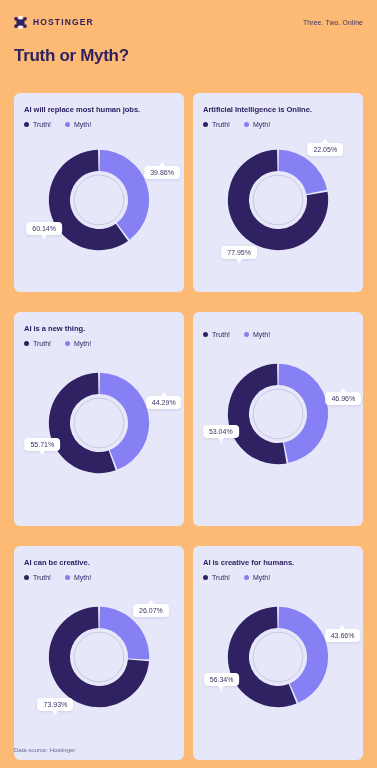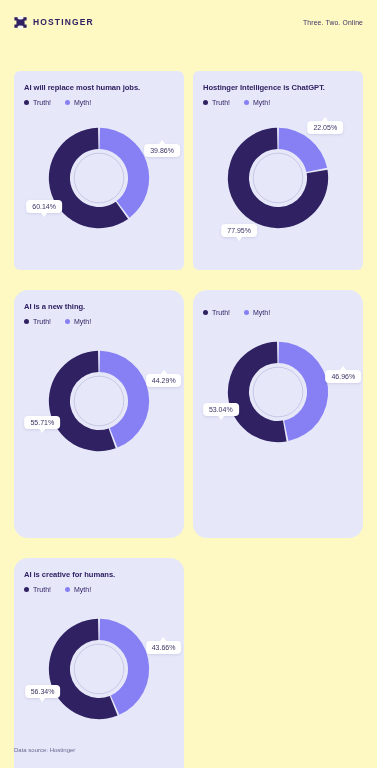--- a/index.html
+++ b/index.html
@@ -3,21 +3,21 @@
 <meta charset="utf-8">
 <style>
   * { margin:0; padding:0; box-sizing:border-box; }
   html, body {
     width:377px; height:768px;
     background:#f6f6fd;
     font-family:"Liberation Sans", sans-serif;
     -webkit-font-smoothing:antialiased;
     overflow:hidden;
   }
-  .page { width:377px; height:768px; position:relative; background:#fef9c3; }
+  .page { width:377px; height:768px; position:relative; background:#fdba74; }
 
   
   .header {
     height:44px; padding:0 14px;
     display:flex; align-items:center; justify-content:space-between;
   }
   .brand { display:flex; align-items:center; gap:6px; }
   .brand-mark { width:13px; height:13px; display:block; }
   .brand-name {
     font-size:8.5px; font-weight:bold; letter-spacing:1.15px;
@@ -40,21 +40,21 @@
     grid-template-columns:1fr 1fr;
     gap:20px 9px;
   }
   .card {
     background:#e6e8fa;
     border-radius:6px;
     padding:12px 10px 14px 10px;
     position:relative;
     height:199px;
   }
-  .card.tall { height:248px;border-radius:14px; }
+  .card.tall { height:214px; }
   .card-title {
     font-size:7.6px; font-weight:bold; color:#2f2162;
     letter-spacing:-.05px; line-height:1.2;
   }
   .legend { display:flex; gap:14px; margin-top:7px; align-items:center; }
   .legend-item { display:flex; align-items:center; gap:4px; }
   .legend-dot { width:5px; height:5px; border-radius:50%; display:block; }
   .legend-dot.truth { background:#2f2162; }
   .legend-dot.myth  { background:#8780f5; }
   .legend-label { font-size:7px; color:#2f2162; }
@@ -119,20 +119,21 @@
         <rect x="11.5" y="10.5" width="4" height="4" fill="#2f2162"></rect>
         <rect x="3" y="3.6" width="10" height="8.8" fill="#2f2162"></rect>
         <rect x="5.6" y="0" width="4.8" height="4.2" fill="#f6f6fd"></rect>
         <rect x="5.6" y="11.8" width="4.8" height="4.2" fill="#f6f6fd"></rect>
       </svg>
       <span class="brand-name">HOSTINGER</span>
     </div>
     <span class="tagline">Three. Two. Online</span>
   </div>
 
+  <h1 class="page-title">Truth or Myth?</h1>
 
   <div class="grid">
 
     <div class="card">
       <div class="card-title">AI will replace most human jobs.</div>
       <div class="legend">
         <div class="legend-item">
           <span class="legend-dot truth"></span>
           <span class="legend-label">Truth!</span>
         </div>
@@ -146,21 +147,21 @@
             <path d="M50.729502811188205 12.007002939377521 A38 38 0 0 1 73.18761803730646 80.10538771974178 L63.424410442651116 67.42943499563998 A22 22 0 0 0 50.42234373279317 28.00405433332383 Z" fill="#8780f5"></path>
             <path d="M72.01484694828318 80.97331938691212 A38 38 0 1 1 49.27049718881177 12.007002939377521 L49.57765626720681 28.00405433332383 A22 22 0 1 0 62.74543770690079 67.93192175031754 Z" fill="#2f2162"></path>
             <circle cx="50" cy="50" r="18.8" fill="none" stroke="#b9b6d8" stroke-width="0.5"></circle>
           </svg>
         <div class="tip bottom" style="left: 115.042px; transform: translateX(-50%); top: 32.3467px; margin-left: 14px;">39.86%</div>
         <div class="tip top" style="left: 17.1101px; transform: translateX(-50%); top: 88.1234px; margin-left: -6px;">60.14%</div>
       </div>
     </div>
 
     <div class="card">
-      <div class="card-title">Hostinger Intelligence is ChatGPT.</div>
+      <div class="card-title">Artificial Intelligence is Online.</div>
       <div class="legend">
         <div class="legend-item">
           <span class="legend-dot truth"></span>
           <span class="legend-label">Truth!</span>
         </div>
         <div class="legend-item">
           <span class="legend-dot myth"></span>
           <span class="legend-label">Myth!</span>
         </div>
       </div>
@@ -213,20 +214,42 @@
         <svg class="donut" viewBox="0 0 100 100">
             <path d="M50.729502811188205 12.007002939377521 A38 38 0 0 1 57.929186129060945 87.16353060906226 L54.59058144314055 71.51572824735183 A22 22 0 0 0 50.42234373279317 28.00405433332383 Z" fill="#8780f5"></path>
             <path d="M56.496715138049204 87.44052206386874 A38 38 0 1 1 49.27049718881177 12.007002939377521 L49.57765626720681 28.00405433332383 A22 22 0 1 0 53.761256132554806 71.67609172118716 Z" fill="#2f2162"></path>
             <circle cx="50" cy="50" r="18.8" fill="none" stroke="#b9b6d8" stroke-width="0.5"></circle>
           </svg>
         <div class="tip bottom" style="left: 117.29px; transform: translateX(-50%); top: 43.583px; margin-left: 14px;">46.96%</div>
         <div class="tip top" style="left: 14.7546px; transform: translateX(-50%); top: 76.9091px; margin-left: -6px;">53.04%</div>
       </div>
     </div>
 
+    <div class="card tall">
+      <div class="card-title">AI can be creative.</div>
+      <div class="legend">
+        <div class="legend-item">
+          <span class="legend-dot truth"></span>
+          <span class="legend-label">Truth!</span>
+        </div>
+        <div class="legend-item">
+          <span class="legend-dot myth"></span>
+          <span class="legend-label">Myth!</span>
+        </div>
+      </div>
+      <div class="chart-wrap">
+        <svg class="donut" viewBox="0 0 100 100">
+            <path d="M50.729502811188205 12.007002939377521 A38 38 0 0 1 87.9561750227042 51.82449380537357 L71.97462764472348 51.05628588732154 A22 22 0 0 0 50.42234373279317 28.00405433332383 Z" fill="#8780f5"></path>
+            <path d="M87.85815982909733 53.28020340139476 A38 38 0 1 1 49.27049718881177 12.007002939377521 L49.57765626720681 28.00405433332383 A22 22 0 1 0 71.9178820063195 51.89906512712328 Z" fill="#2f2162"></path>
+            <circle cx="50" cy="50" r="18.8" fill="none" stroke="#b9b6d8" stroke-width="0.5"></circle>
+          </svg>
+        <div class="tip bottom" style="left: 103.94px; transform: translateX(-50%); top: 13.2047px; margin-left: 14px;">26.07%</div>
+        <div class="tip top" style="left: 28.3953px; transform: translateX(-50%); top: 107.158px; margin-left: -6px;">73.93%</div>
+      </div>
+    </div>
 
     <div class="card tall">
       <div class="card-title">AI is creative for humans.</div>
       <div class="legend">
         <div class="legend-item">
           <span class="legend-dot truth"></span>
           <span class="legend-label">Truth!</span>
         </div>
         <div class="legend-item">
           <span class="legend-dot myth"></span>

